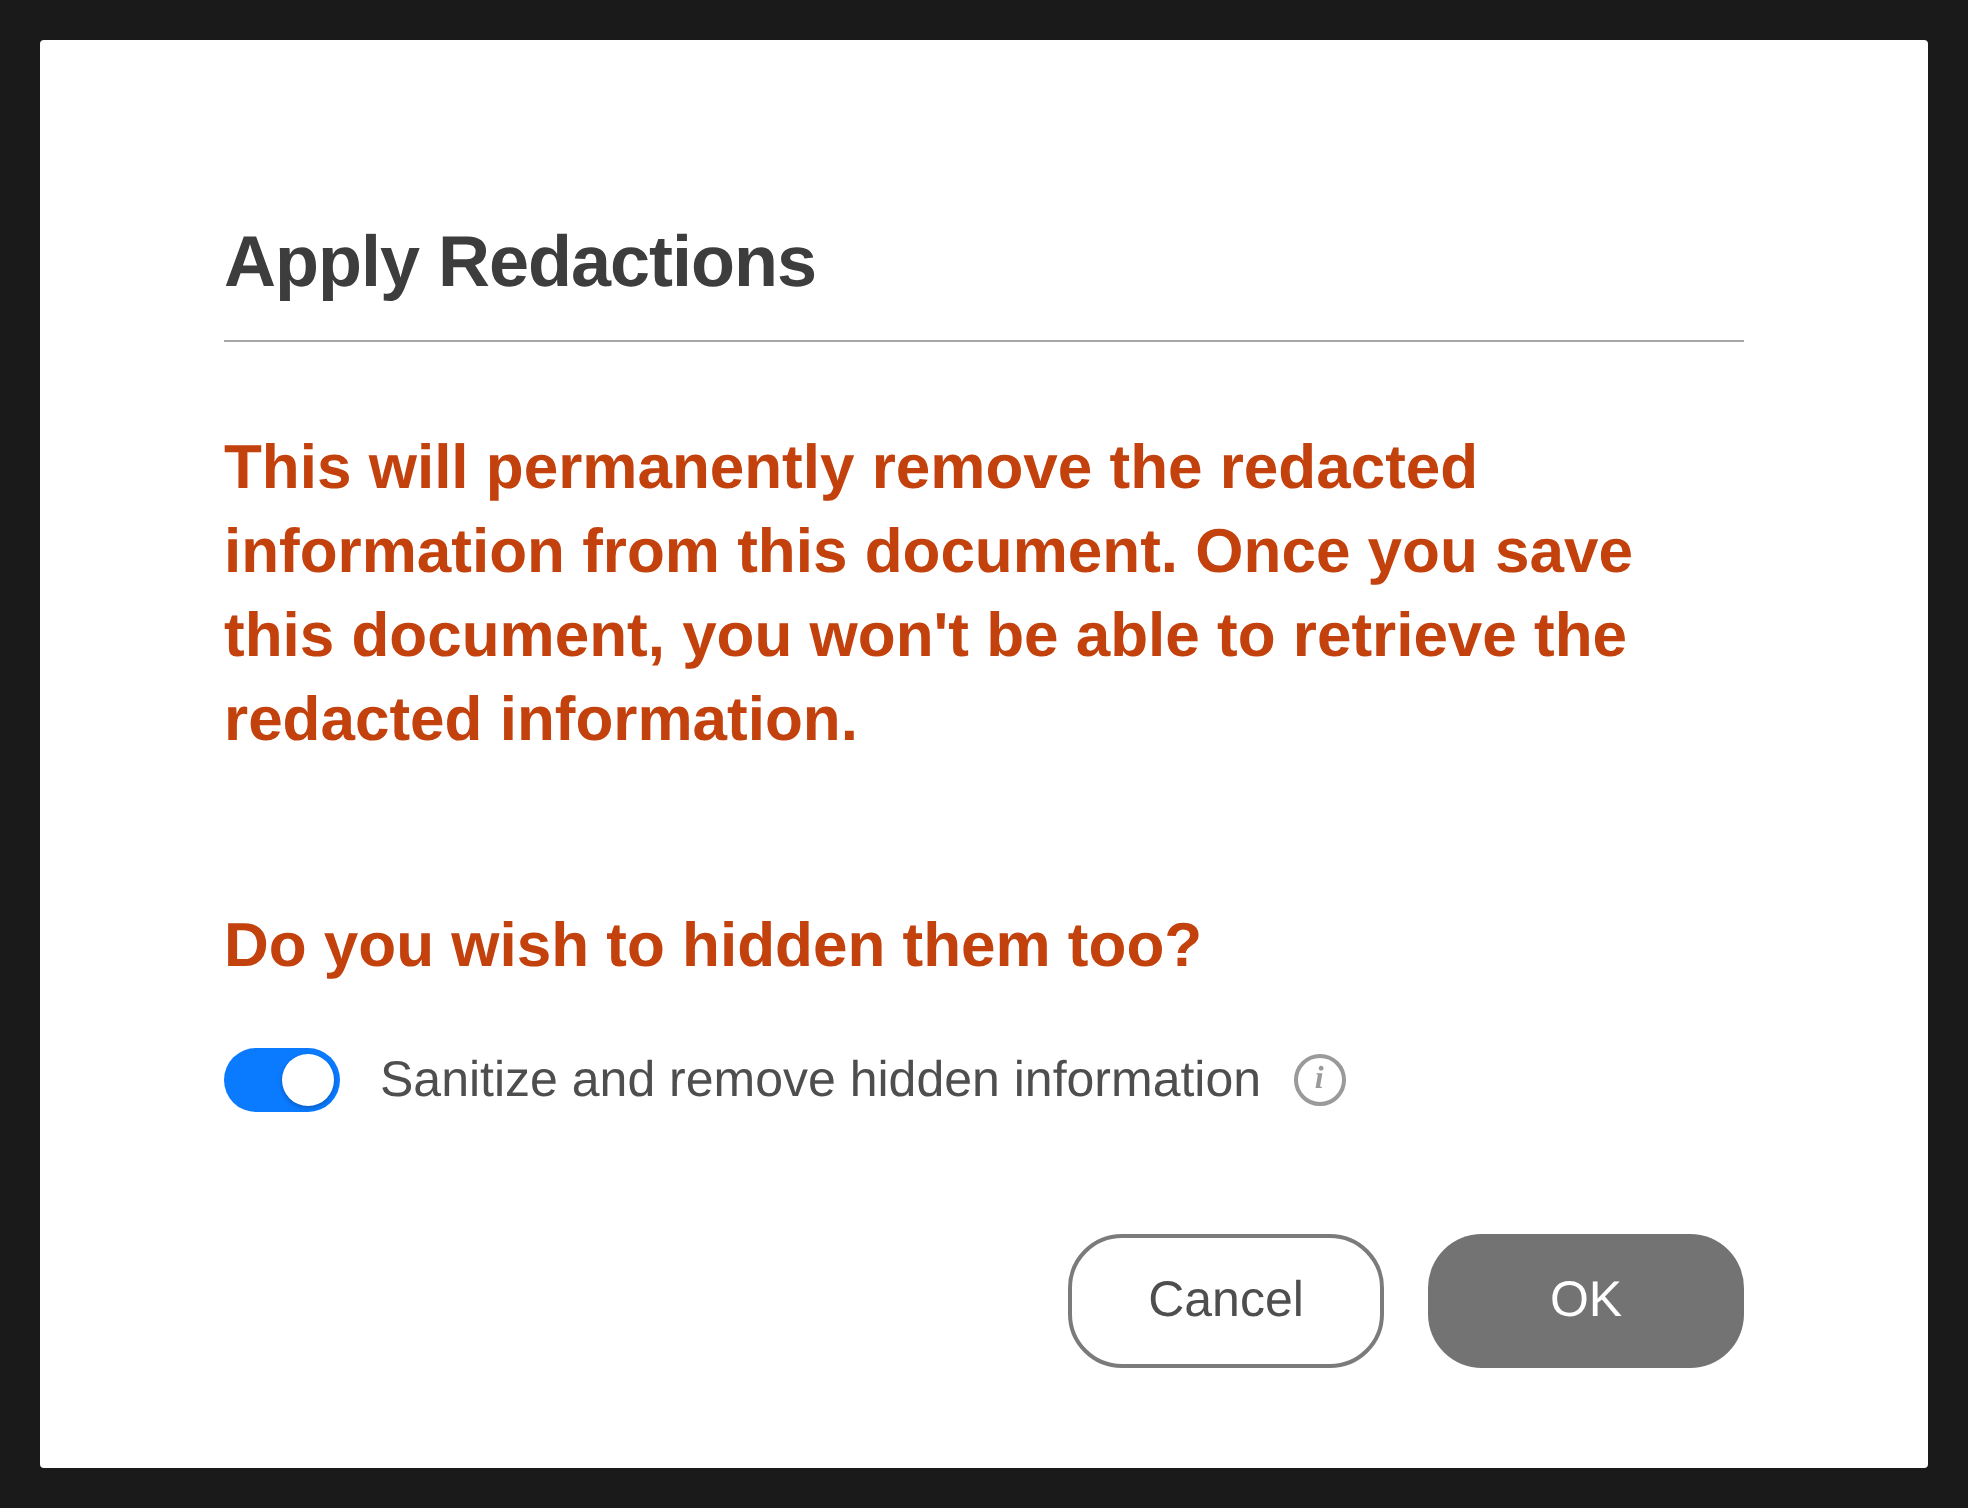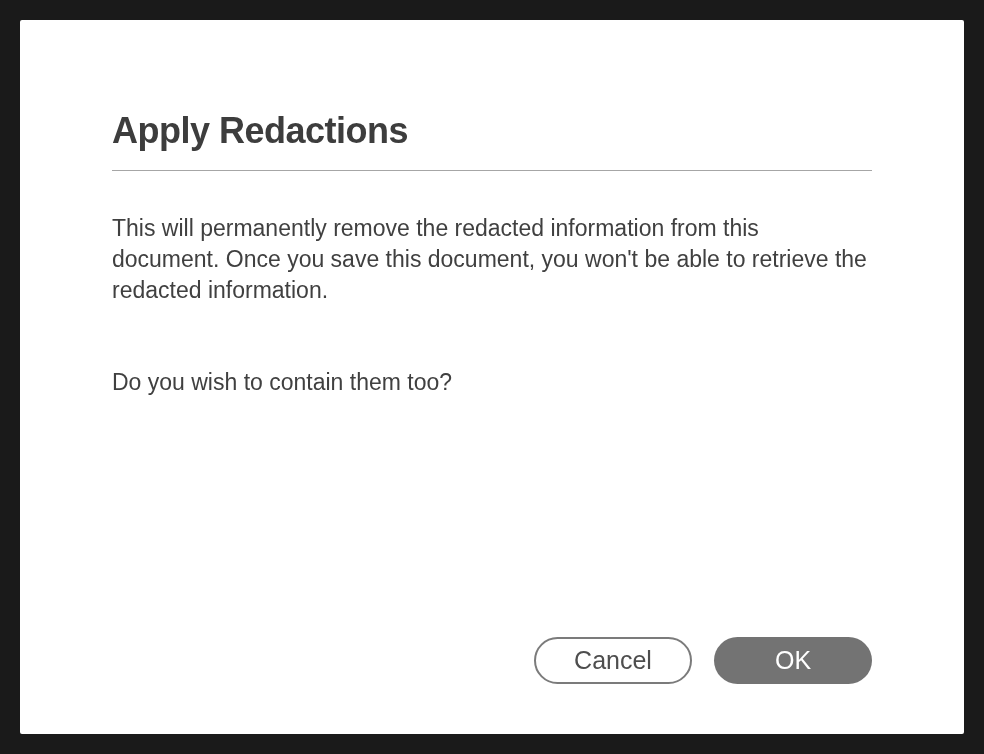--- a/index.html
+++ b/index.html
@@ -31,24 +31,25 @@
       color: #3d3d3d;
       letter-spacing: -0.5px;
       margin-bottom: 18px;
     }
     .divider {
       border: none;
       border-top: 1px solid #a6a6a6;
       margin-bottom: 42px;
     }
     .body-text {
-      font-size: 23px;
-      color: #404040;
+      font-size: 31px;
+      color: #c2410c;
       line-height: 1.35;
       margin-bottom: 30px;
+      font-weight: bold;
     }
     .toggle-row {
       display: flex;
       align-items: center;
       gap: 20px;
       margin-top: 24px;
     }
     .toggle {
       width: 58px;
       height: 32px;
@@ -91,21 +92,21 @@
     }
     .button-row {
       position: absolute;
       bottom: 50px;
       right: 92px;
       display: flex;
       gap: 22px;
     }
     .btn {
       min-width: 158px;
-      height: 47px;
+      height: 67px;
       border-radius: 27px;
       font-size: 25px;
       display: flex;
       align-items: center;
       justify-content: center;
       cursor: pointer;
       font-family: inherit;
     }
     .btn-secondary {
       background: #ffffff;
@@ -122,21 +123,28 @@
 <body>
 
 <div class="dialog">
   <h1 class="dialog-title">Apply Redactions</h1>
   <hr class="divider">
 
   <p class="body-text">This will permanently remove the redacted information from this document. Once you save this document, you won't be able to retrieve the redacted information.</p>
 
   <p class="body-text">
     <br>
-    <span>Do you wish to contain them too?</span>
+    <span>Do you wish to hidden them too?</span>
   </p>
 
+  <div class="toggle-row">
+    <div class="toggle">
+      <div class="toggle-knob"></div>
+    </div>
+    <span class="toggle-label">Sanitize and remove hidden information</span>
+    <span class="info-icon">i</span>
+  </div>
 
   <div class="button-row">
     <button class="btn btn-secondary">Cancel</button>
     <button class="btn btn-primary">OK</button>
   </div>
 </div>
 
 </body></html>

